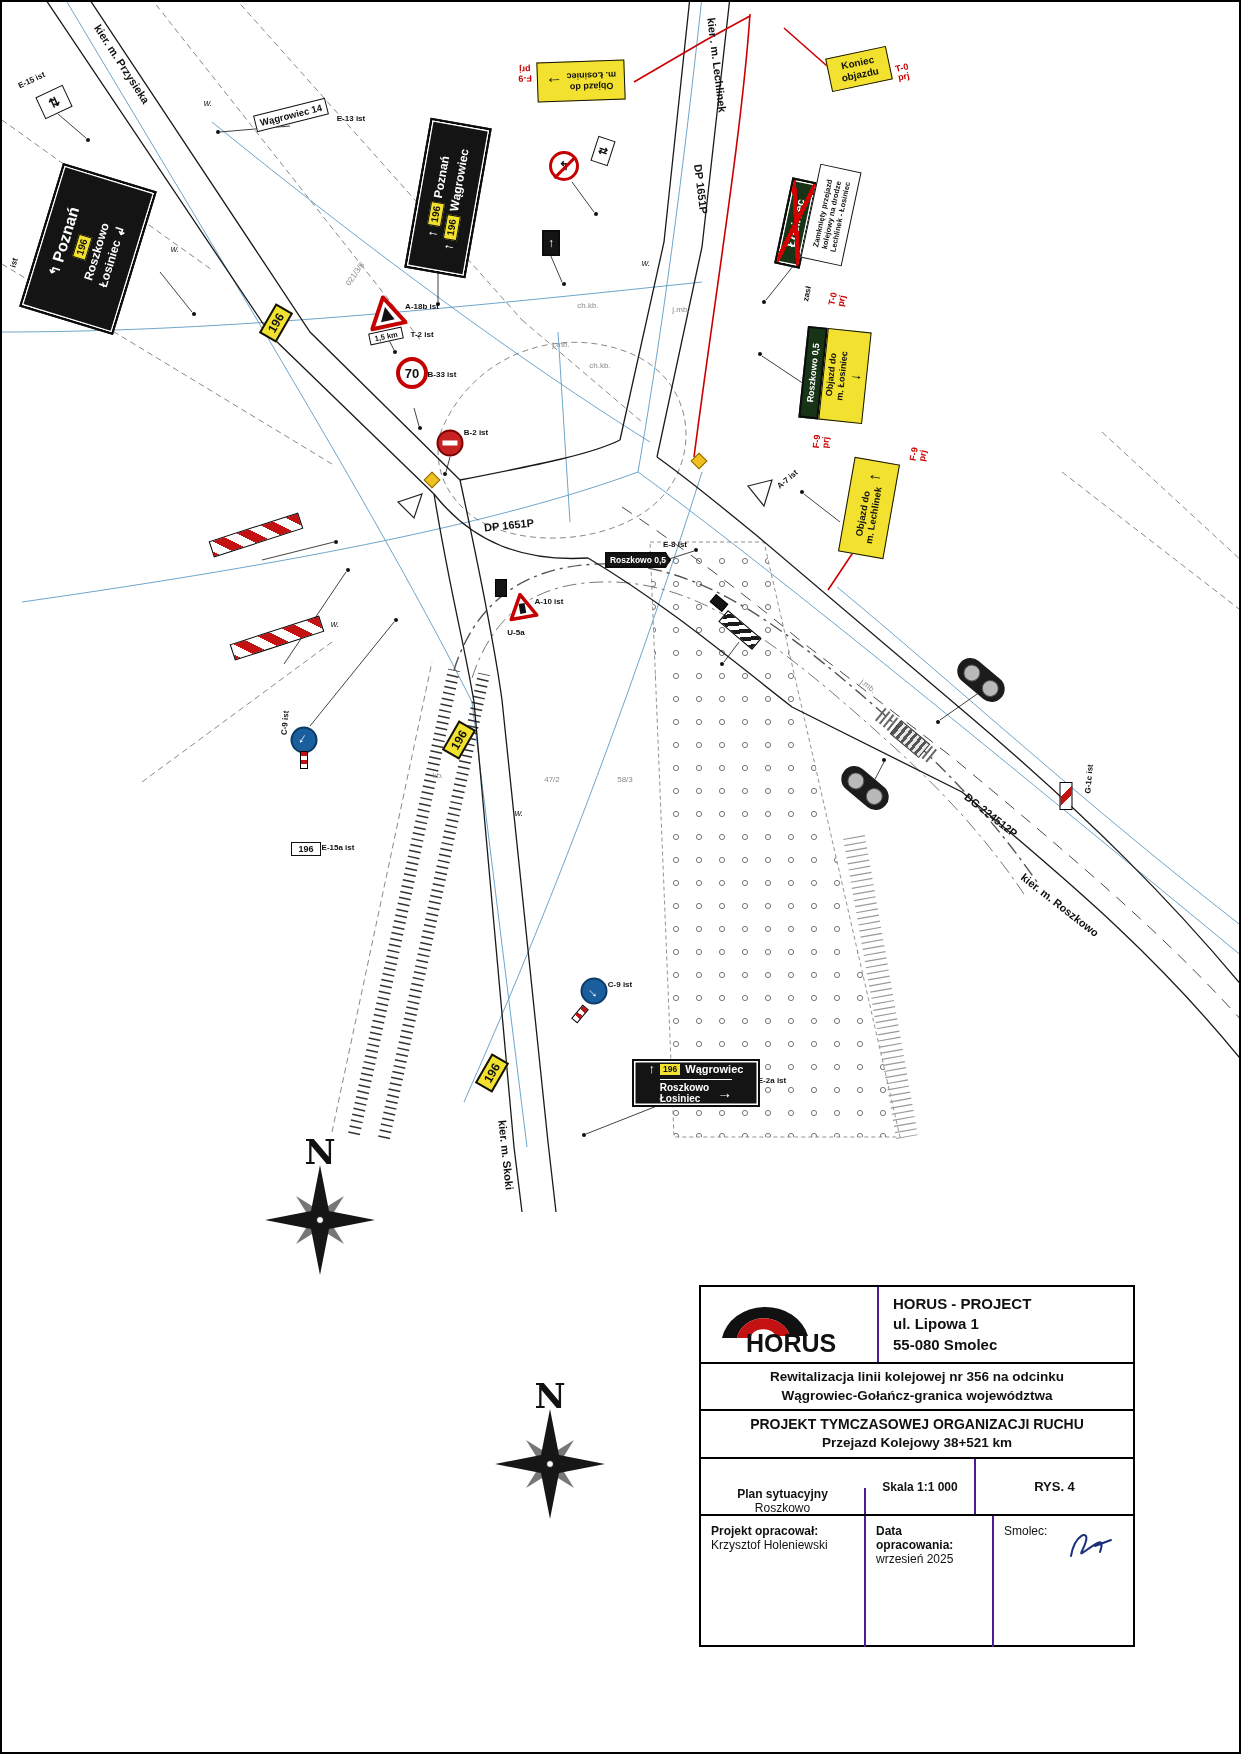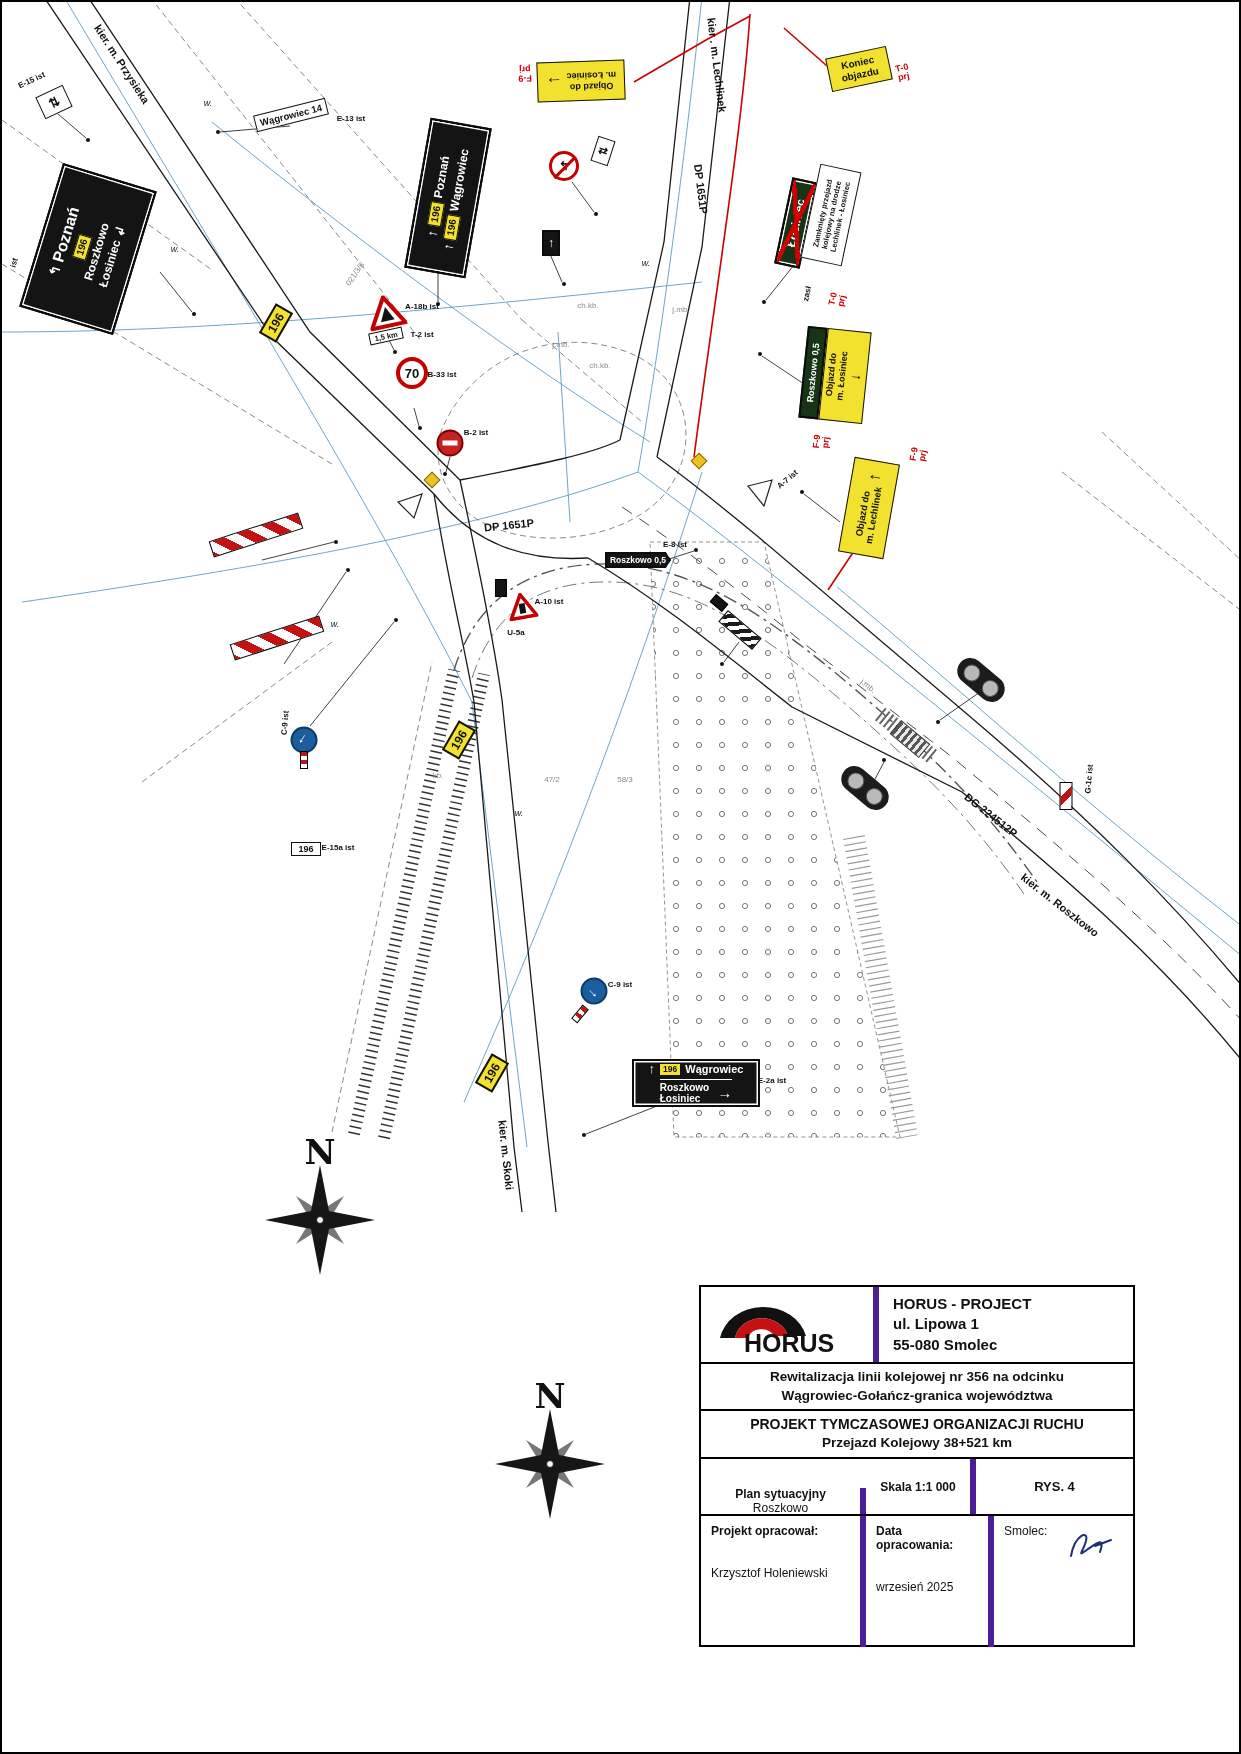--- a/index.html
+++ b/index.html
@@ -50,28 +50,28 @@
   .crossing-surface{width:36px;height:16px;background:repeating-linear-gradient(90deg,#555 0 3px,#e8e8e8 3px 6px);border:1px solid #333;}
   .redx{position:absolute;left:0;top:0;right:0;bottom:0;
         background:linear-gradient(to top right,transparent 45%,#d40000 45% 55%,transparent 55%),
                    linear-gradient(to bottom right,transparent 45%,#d40000 45% 55%,transparent 55%);}
   .notice{font-size:7.5px;font-weight:bold;line-height:1.2;padding:2px;}
 
   
   .tb{position:absolute;left:697px;top:1283px;width:436px;height:362px;border:2px solid #000;background:#fff;box-sizing:border-box;color:#111;}
   .tb-row{display:flex;border-bottom:2px solid #000;box-sizing:border-box;}
   .tb-cell{box-sizing:border-box;display:flex;flex-direction:column;justify-content:center;align-items:center;text-align:center;}
-  .tb-cell.brd{border-right:6px solid #4c1d95;}
+  .tb-cell.brd{border-right:2px solid #4c1d95;}
   .tb .company{align-items:flex-start;text-align:left;padding-left:14px;}
   .tb .company div{font-size:15px;font-weight:bold;line-height:1.35;}
   .tb .big1{font-size:13.5px;font-weight:bold;line-height:1.4;}
   .tb .big2{font-size:14px;font-weight:bold;line-height:1.4;}
   .tb .small-lab{font-size:12px;font-weight:bold;}
   .tb .small-val{font-size:12px;}
-  .tb .tl{align-items:flex-start;justify-content:flex-start;text-align:left;padding:8px 10px;gap:28px;}
+  .tb .tl{align-items:flex-start;justify-content:flex-start;text-align:left;padding:8px 10px;}
 </style>
 </head>
 <body>
 
 <div class="page">
 
   <svg class="linework" width="1241" height="1754" viewBox="0 0 1241 1754">
     <defs>
       <pattern id="dots" width="23" height="23" patternUnits="userSpaceOnUse">
         <circle cx="7" cy="7" r="2.6" fill="none" stroke="#666" stroke-width="0.9"></circle>

